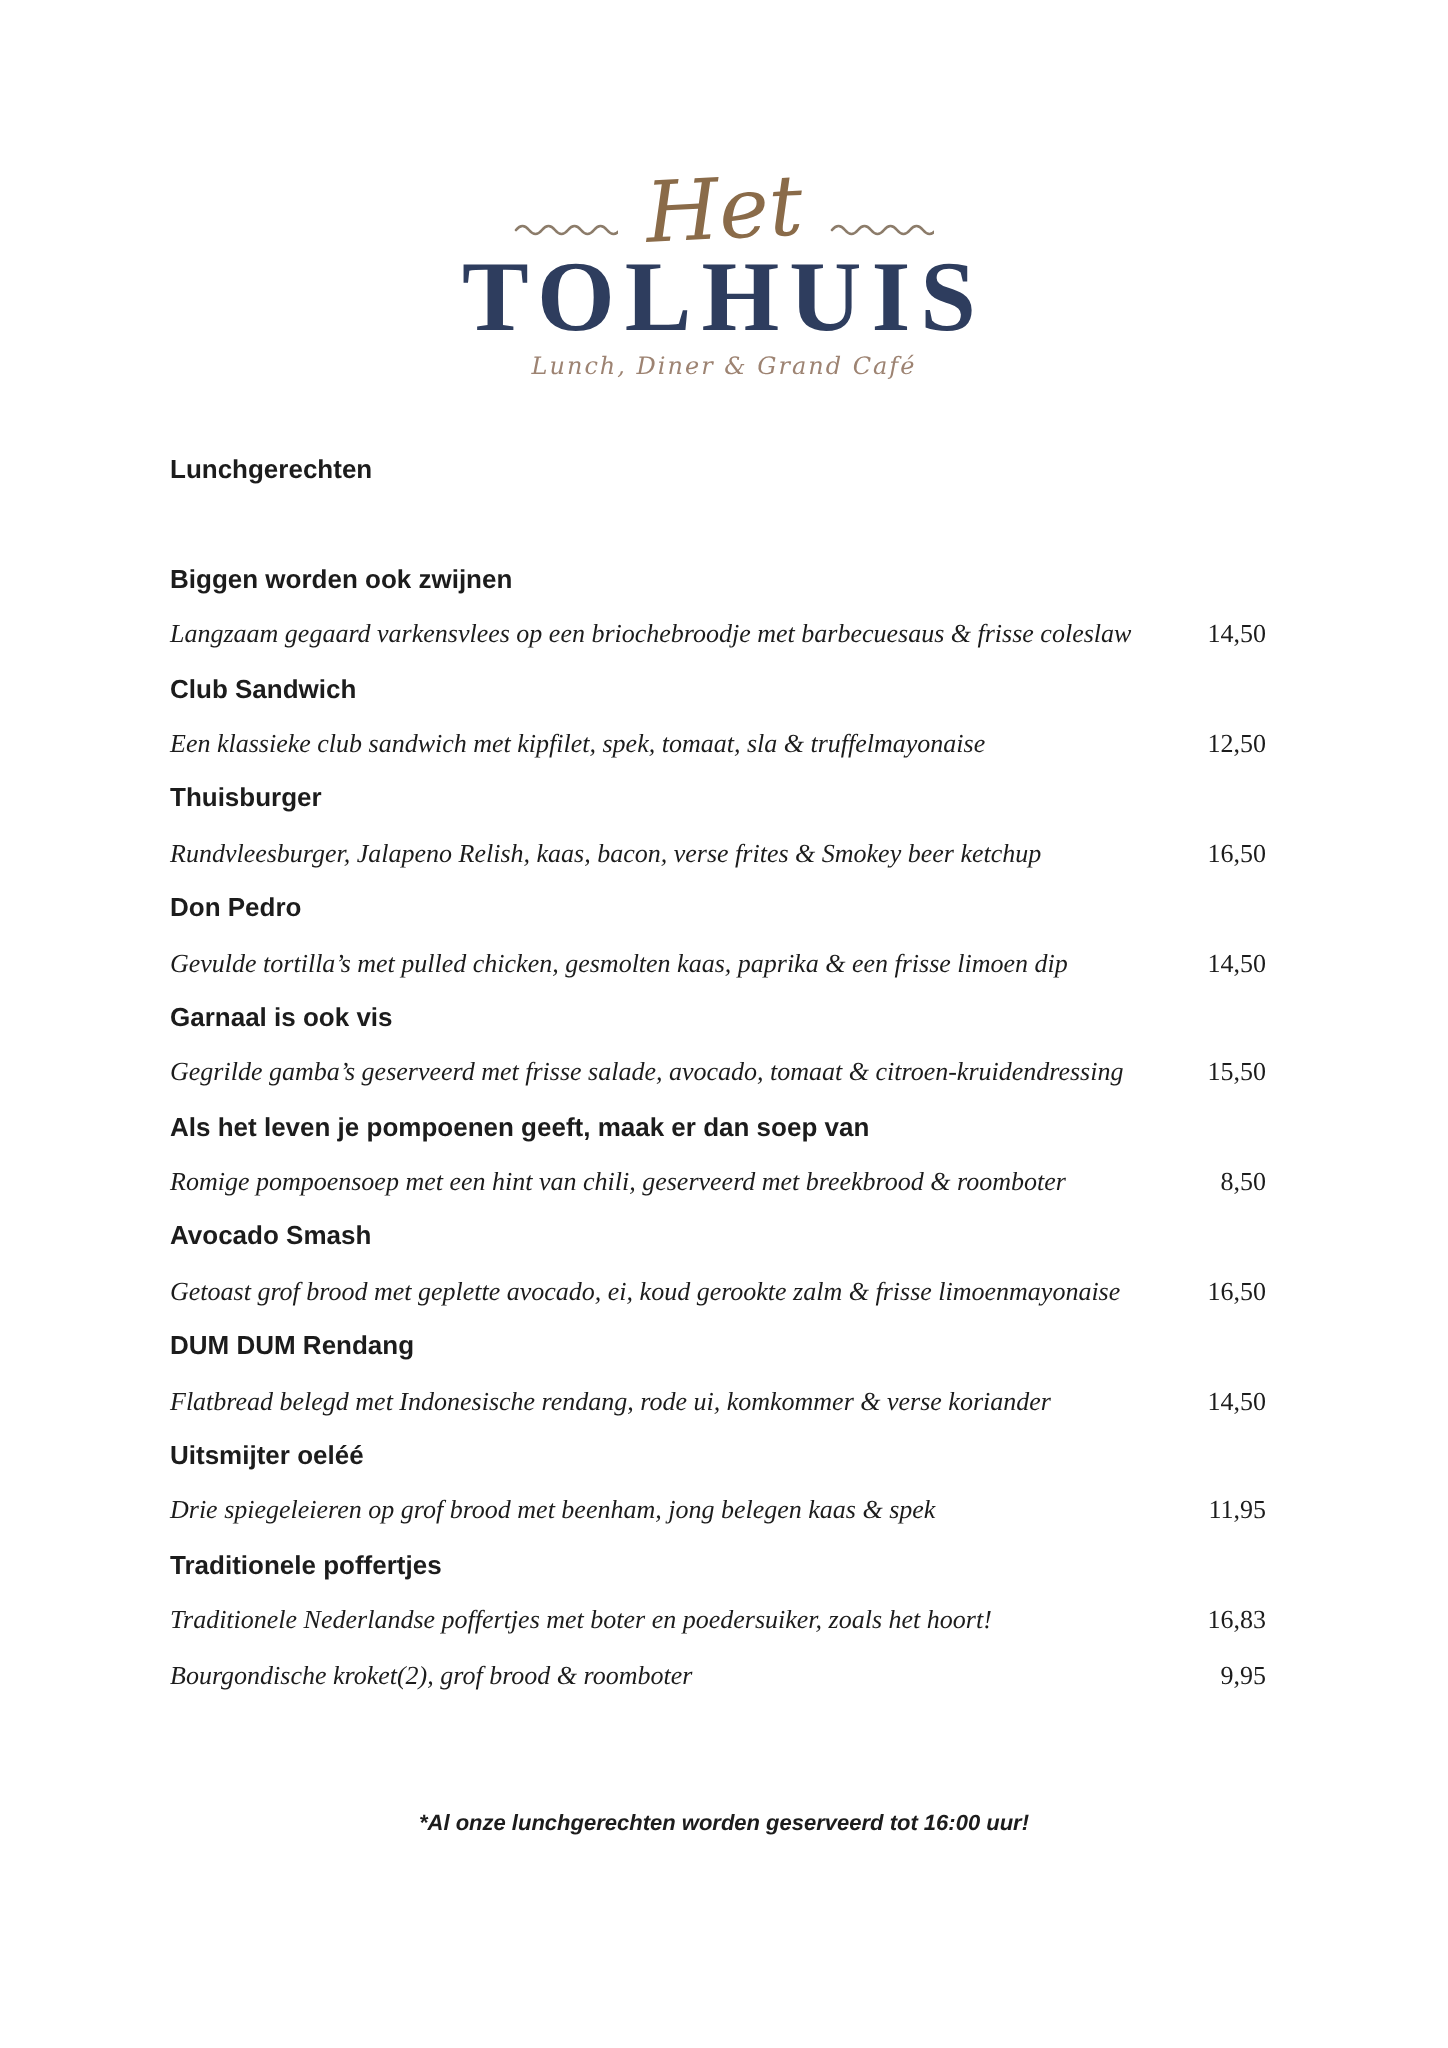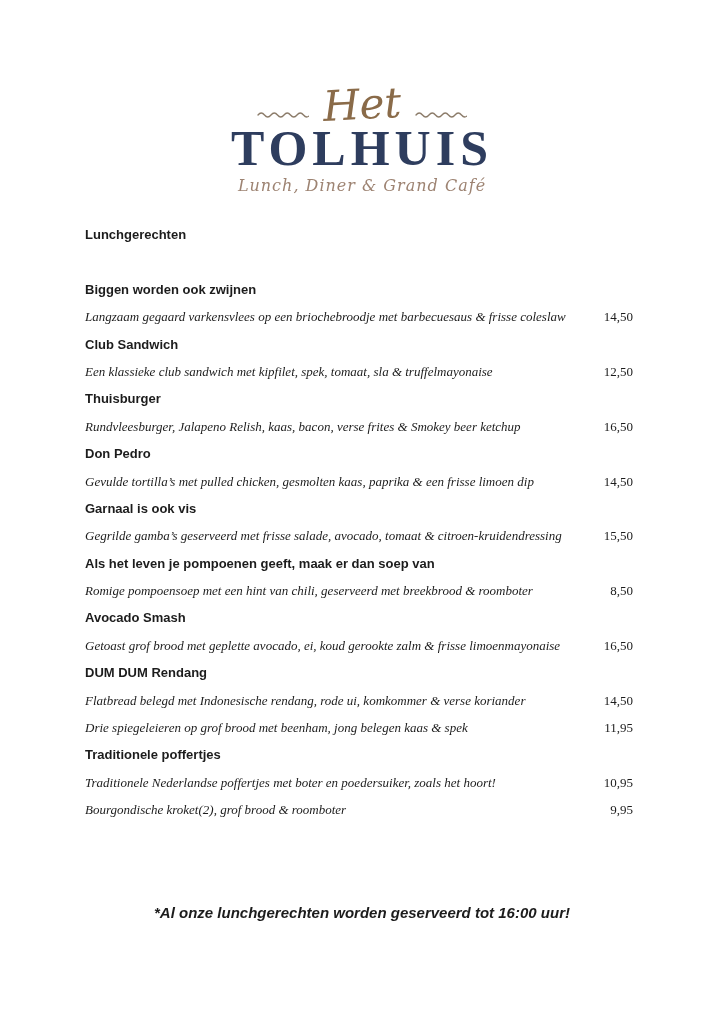--- a/index.html
+++ b/index.html
@@ -46,21 +46,21 @@
     font-size:50px;
     line-height:52px;
     letter-spacing:5px;
     color:var(--logo-navy);
     margin-top:-8px;
     text-align:right;
   }
   .logo-tagline{
     font-family:"DejaVu Serif",serif;
     font-style:italic;
-    font-size:16px;
+    font-size:12px;
     letter-spacing:1px;
     color:var(--logo-tagline);
     margin-top:2px;
   }
 
   
   .content{
     position:absolute;left:85px;top:221px;width:548px;
   }
   .section-title{
@@ -88,21 +88,21 @@
     font-size:13px;
     text-align:right;
     min-width:42px;
   }
 
   
   .footnote{
     position:absolute;left:0;top:899px;width:724px;
     text-align:center;
     font-weight:700;font-style:italic;
-    font-size:15px;
+    font-size:11px;
     height:27.4px;line-height:27.4px;
   }
 </style>
 </head>
 <body>
 
 <div class="page">
 
   <div class="logo">
     <div class="logo-script-row">
@@ -183,31 +183,32 @@
 
   <div class="menu-item">
     <div class="item-title">DUM DUM Rendang</div>
     <div class="item-line">
       <span class="item-desc">Flatbread belegd met Indonesische rendang, rode ui, komkommer &amp; verse koriander</span>
       <span class="item-price">14,50</span>
     </div>
   </div>
 
   <div class="menu-item">
+    <div class="item-title">Uitsmijter oeléé</div>
     <div class="item-line">
       <span class="item-desc">Drie spiegeleieren op grof brood met beenham, jong belegen kaas &amp; spek</span>
       <span class="item-price">11,95</span>
     </div>
   </div>
 
   <div class="menu-item">
     <div class="item-title">Traditionele poffertjes</div>
     <div class="item-line">
       <span class="item-desc">Traditionele Nederlandse poffertjes met boter en poedersuiker, zoals het hoort!</span>
-      <span class="item-price">10,95</span>
+      <span class="item-price">16,83</span>
     </div>
   </div>
 
   <div class="menu-item">
     <div class="item-line">
       <span class="item-desc">Bourgondische kroket(2), grof brood &amp; roomboter</span>
       <span class="item-price">9,95</span>
     </div>
   </div>
 </div>

